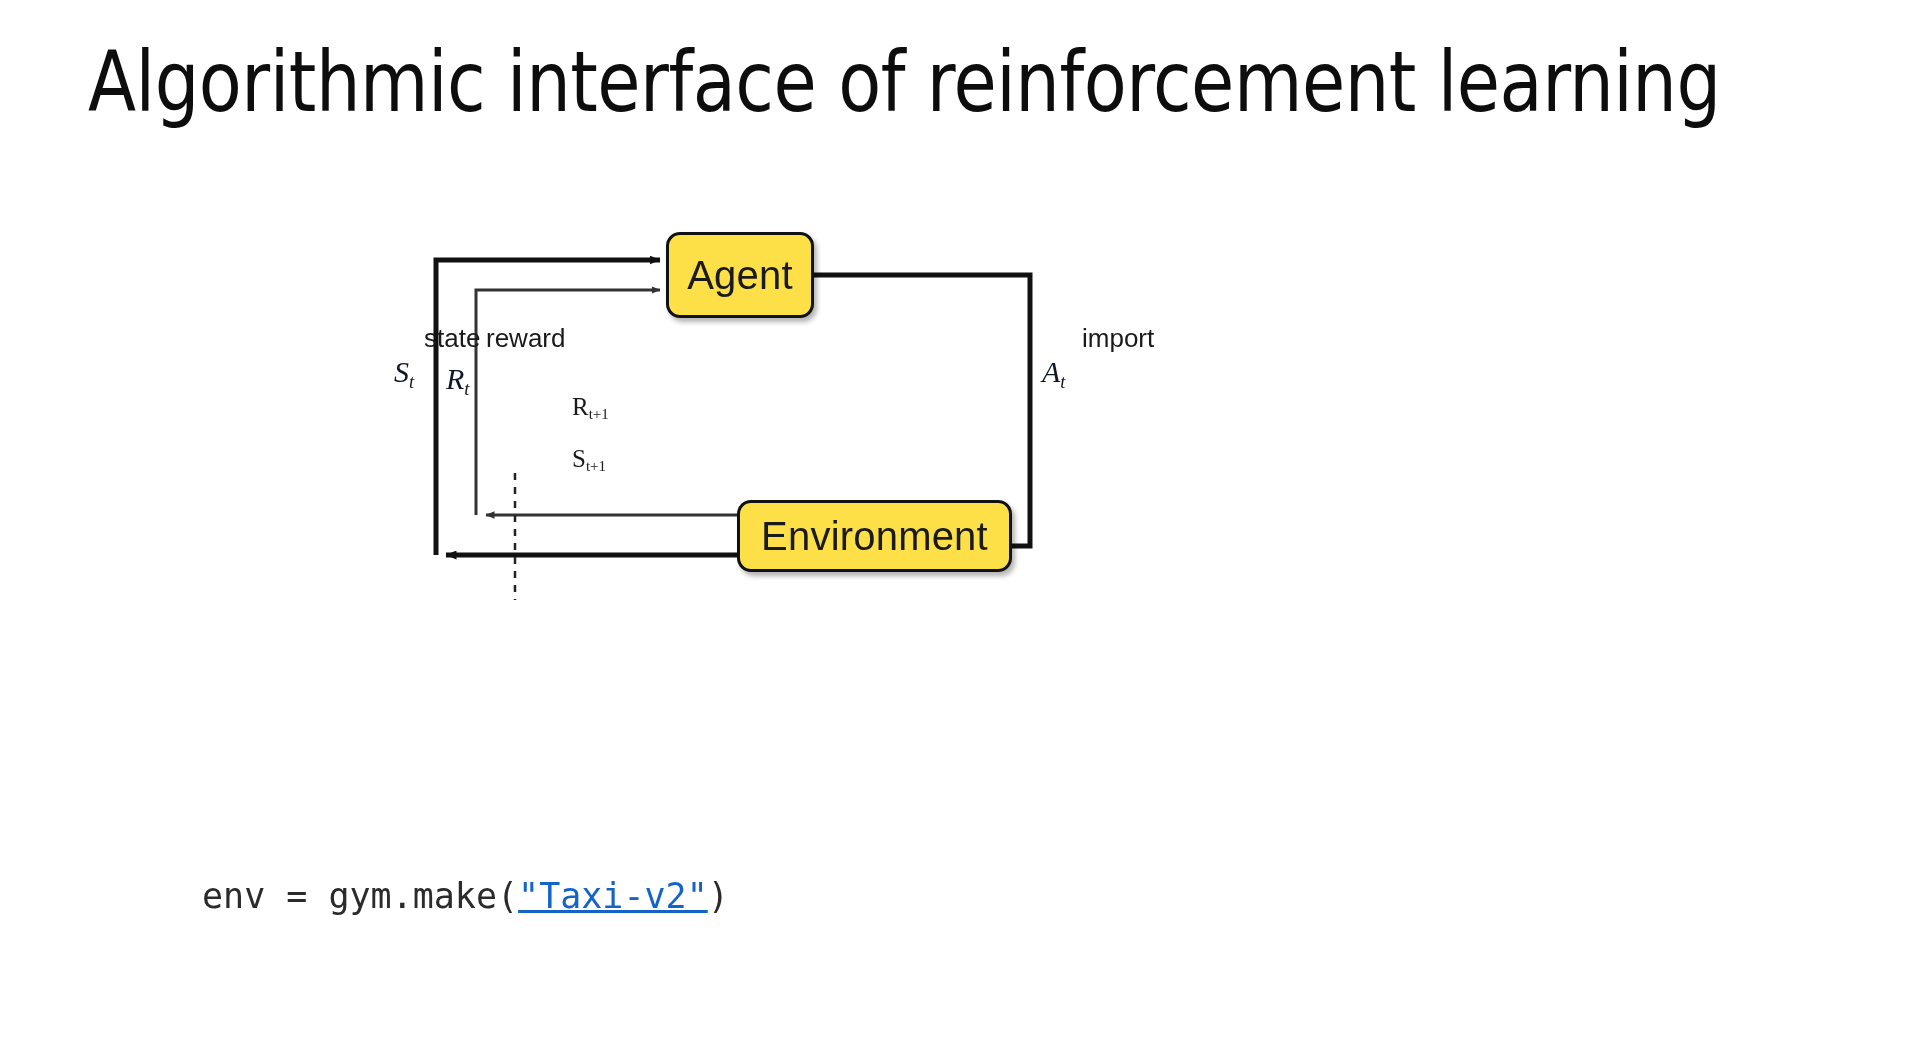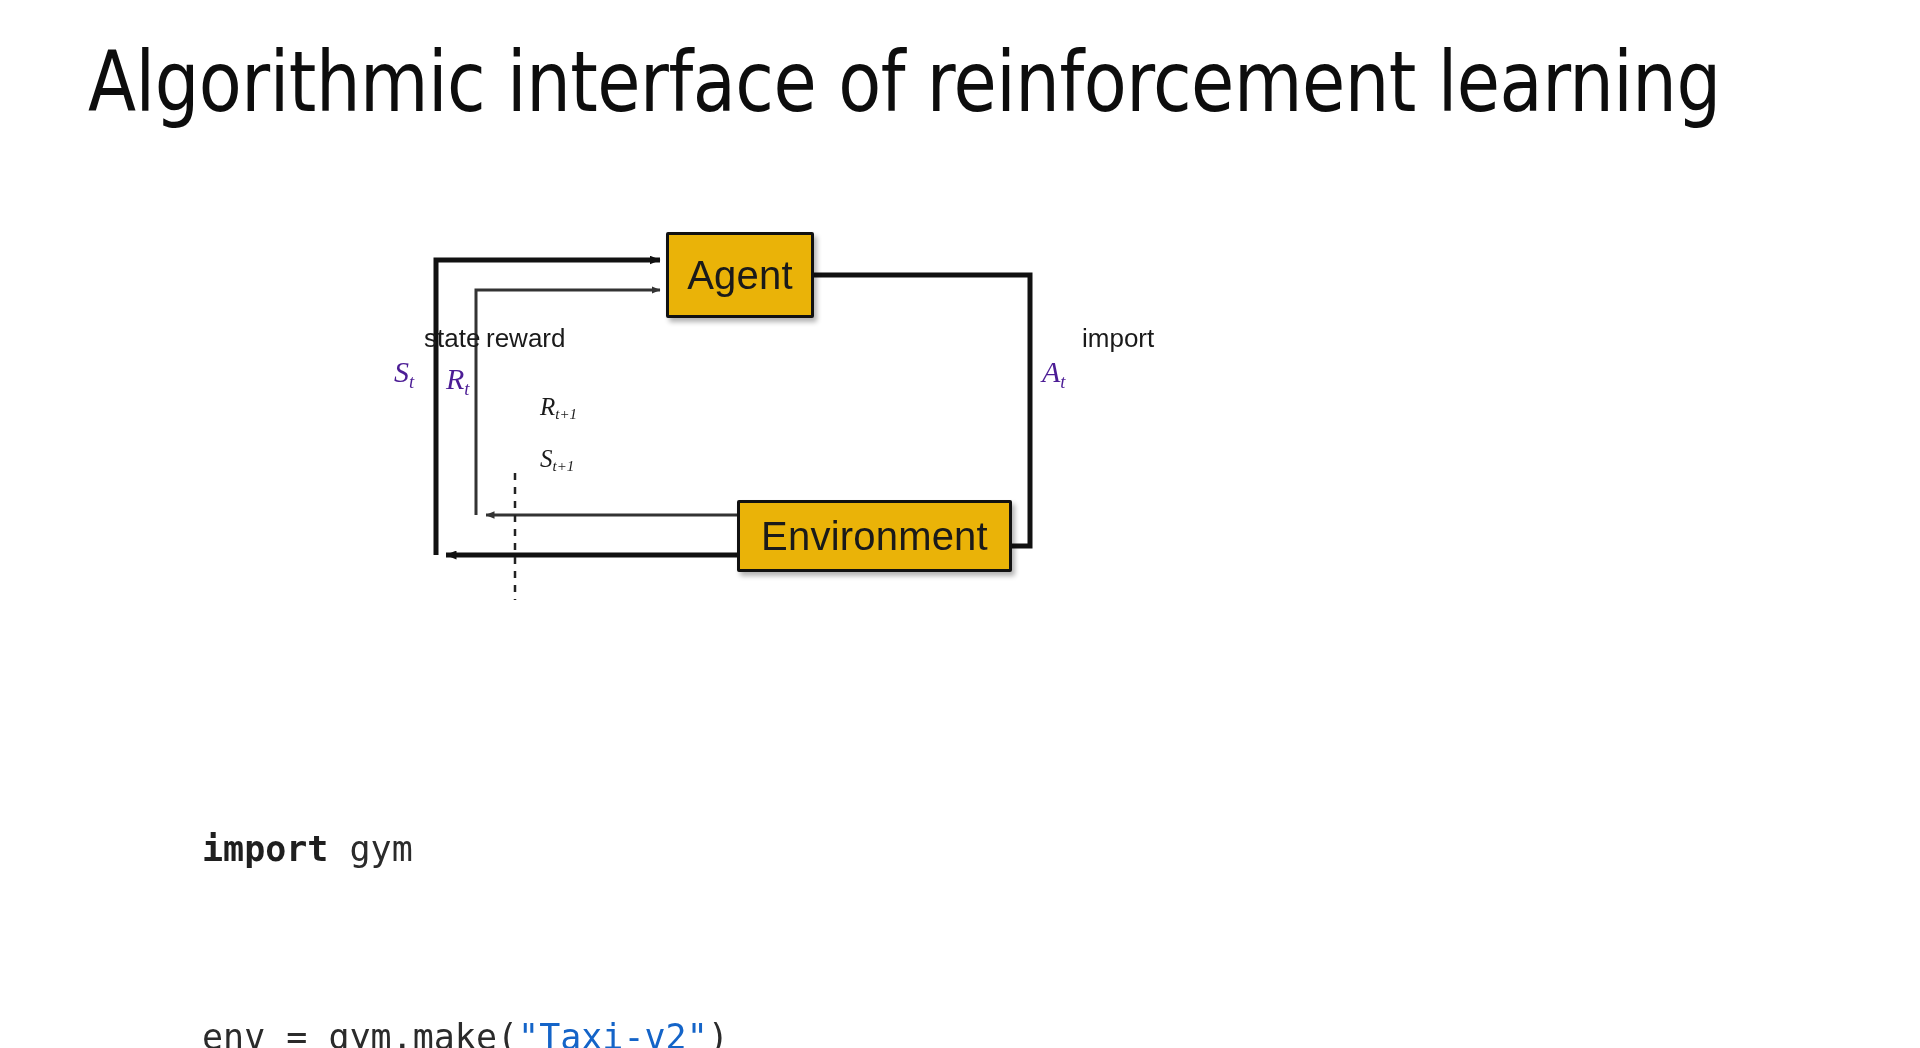--- a/index.html
+++ b/index.html
@@ -45,22 +45,22 @@
     top: 215px;
     width: 860px;
     height: 420px;
   }
   #diagram svg { display: block; }
 
   .node-box {
     position: absolute;
     box-sizing: border-box;
     border: 3px solid #111111;
-    border-radius: 2px;
-    background: #eab308;
+    border-radius: 14px;
+    background: #fde047;
     box-shadow: 3px 4px 5px rgba(0,0,0,0.30);
     display: flex;
     align-items: center;
     justify-content: center;
     font-family: "Liberation Sans", sans-serif;
     font-weight: 400;
     color: #1a1a1a;
     letter-spacing: 0.2px;
   }
   #agent-box {
@@ -84,35 +84,35 @@
     font-size: 26px;
     color: #1a1a1a;
     white-space: nowrap;
     margin-left: 42px;
   }
   .dmath {
     position: absolute;
     font-family: "Liberation Serif", serif;
     font-style: italic;
     font-size: 30px;
-    color: #4c1d95;
+    color: #0f172a;
     white-space: nowrap;
   }
   .dmath .sub {
     font-size: 0.62em;
     vertical-align: -0.30em;
     font-style: italic;
   }
   .dmath-small {
     position: absolute;
     font-family: "Liberation Serif", serif;
-    font-style: italic;
     font-size: 25px;
     color: #1a1a1a;
     white-space: nowrap;
+    margin-left: 32px;
   }
   .dmath-small .sub {
     font-size: 0.60em;
     vertical-align: -0.28em;
   }
 
   #label-state     { left: 2px;   top: 108px; }
   #math-state      { left: 14px;  top: 140px; }
   #label-reward    { left: 64px;  top: 108px; text-align: center; }
   #math-reward     { left: 66px;  top: 147px; }
@@ -207,21 +207,20 @@
       <span>R</span><span class="sub">t+1</span>
     </div>
 
     <div id="math-s-next" class="dmath-small">
       <span>S</span><span class="sub">t+1</span>
     </div>
   </div>
 
   <div id="code-block">
 
-    <div class="code-line"><span class="kw">import</span><span> gym</span></div>
 
     <div class="code-line"><span>env = gym.make(</span><span class="link">"Taxi-v2"</span><span>)</span></div>
 
     
 
     
 
     
 
     

